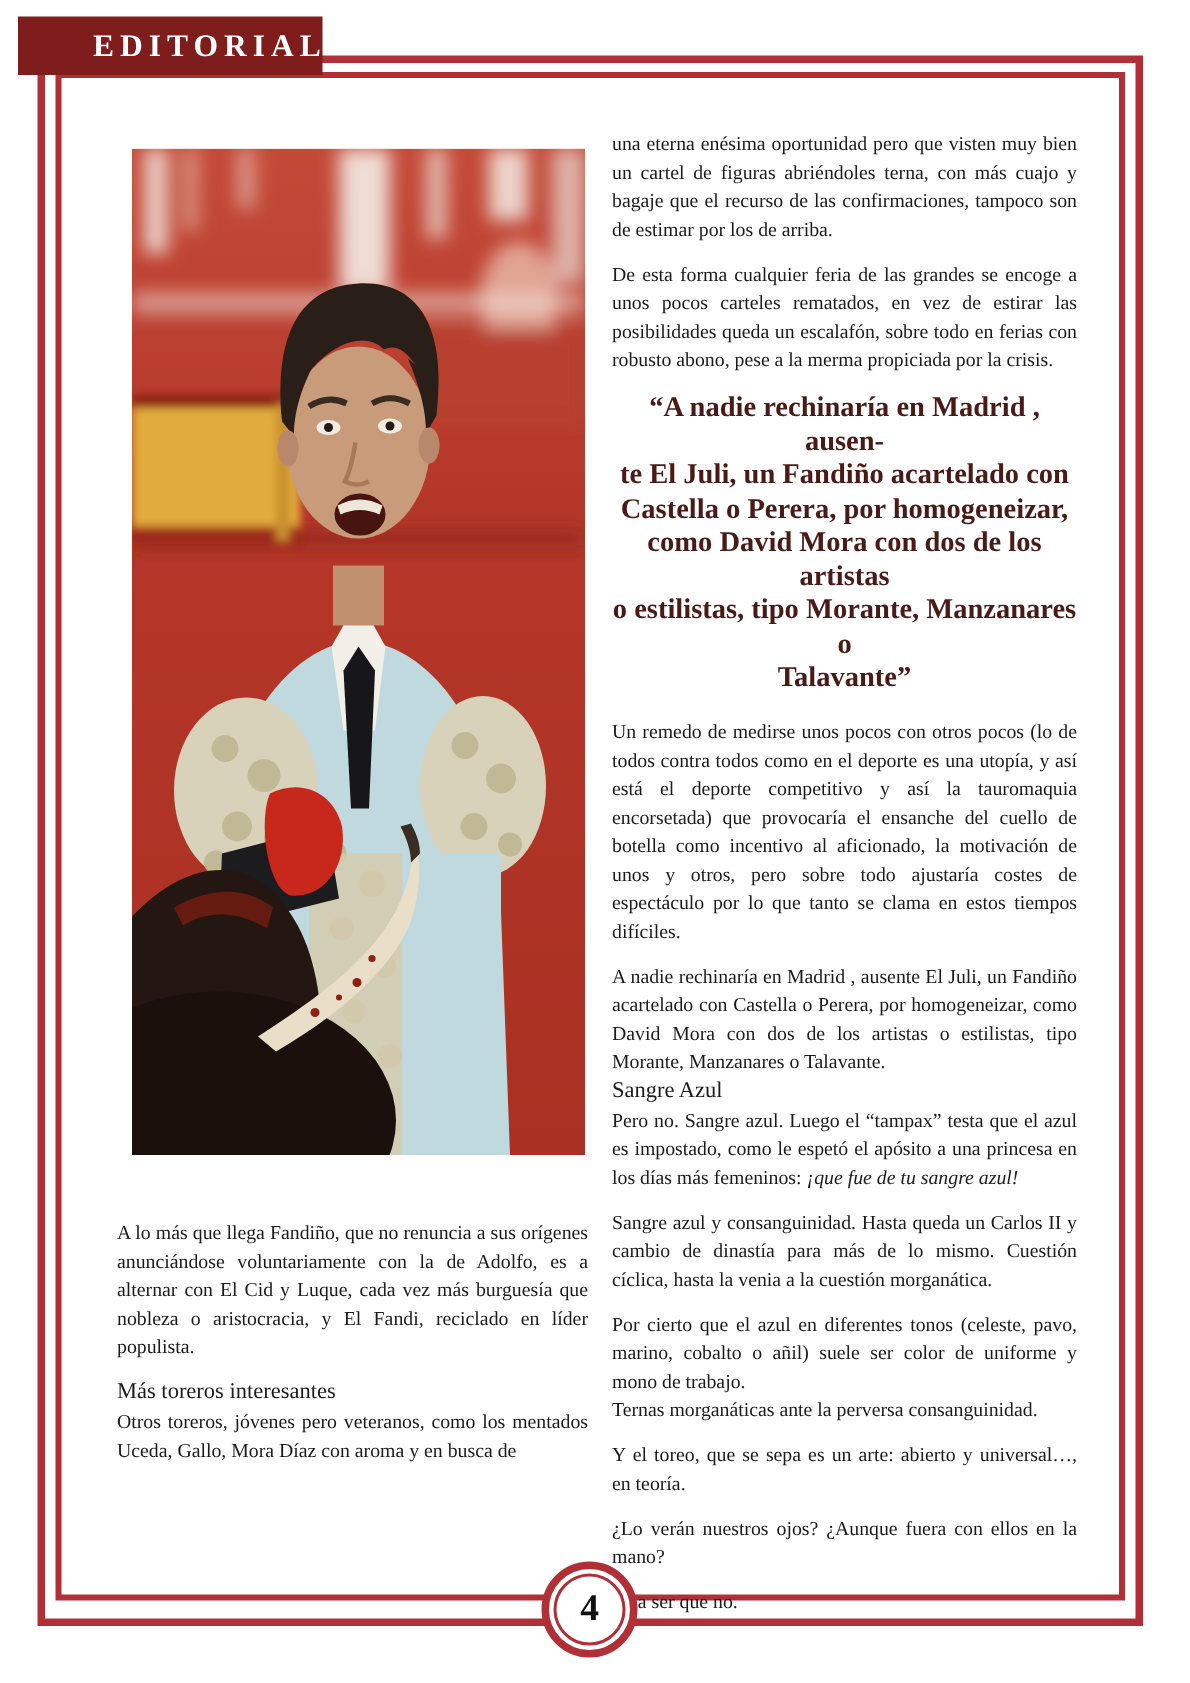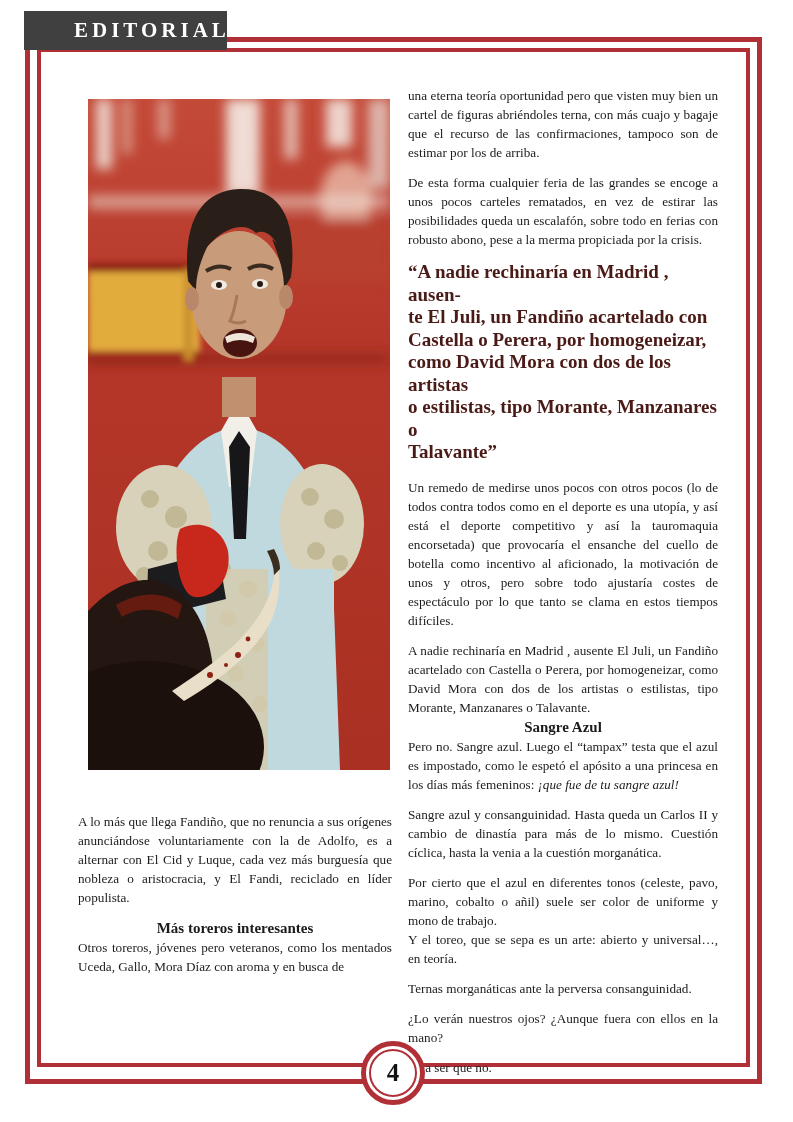--- a/index.html
+++ b/index.html
@@ -6,21 +6,21 @@
   .page{position:relative;width:793px;height:1122px;background:#ffffff;overflow:hidden;
         font-family:"Liberation Serif",serif;color:#1b1b1b;}
 
   
   .frame-outer{position:absolute;left:25px;top:37px;width:737px;height:1047px;
                border:5px solid #B13038;box-sizing:border-box;}
   .frame-inner{position:absolute;left:37px;top:48px;width:713px;height:1019px;
                border:4px solid #B13038;box-sizing:border-box;}
 
   
-  .masthead{position:absolute;left:24px;top:11px;width:203px;height:39px;background:#404040;
+  .masthead{position:absolute;left:12px;top:11px;width:203px;height:39px;background:#7f1d1d;
             z-index:5;display:flex;align-items:center;}
   .masthead .title{color:#ffffff;font-weight:bold;font-size:21px;letter-spacing:4px;
                    padding-left:50px;font-family:"Liberation Serif",serif;}
 
   
   .badge{position:absolute;left:361px;top:1041px;width:64px;height:64px;border-radius:50%;
          background:#ffffff;border:5px solid #B13038;box-sizing:border-box;z-index:6;}
   .badge-inner{position:absolute;left:3px;top:3px;right:3px;bottom:3px;border:2px solid #B13038;
                border-radius:50%;display:flex;align-items:center;justify-content:center;}
   .badge-number{font-size:25px;font-weight:bold;color:#111;}
@@ -28,22 +28,22 @@
   
   .photo{position:absolute;left:88px;top:99px;width:302px;height:671px;overflow:hidden;}
   .photo svg{display:block;}
 
   
   .col{position:absolute;text-align:justify;font-size:13.2px;line-height:19px;}
   .col-left{left:78px;top:812px;width:314px;}
   .col-right{left:408px;top:86px;width:310px;}
   .para{margin:0 0 11px 0;}
   .para-tight{margin:0;}
-  .section-heading{font-weight:bold;font-size:15px;margin:0;line-height:20px;text-align:center;}
-  .pull-quote{white-space:pre-line;text-align:left;font-weight:bold;color:#4A1A16;
+  .section-heading{font-weight:normal;font-size:15px;margin:0;line-height:20px;text-align:left;}
+  .pull-quote{white-space:pre-line;text-align:center;font-weight:bold;color:#4A1A16;
               font-size:19px;line-height:22.5px;margin:12px 0 14px 0;}
   .it{font-style:italic;}
 </style>
 </head>
 <body>
 
 <div class="page">
 
   <div class="frame-outer"></div>
   <div class="frame-inner"></div>
@@ -159,36 +159,36 @@
     </svg>
   </div>
 
   <div class="col col-left">
     <p class="para">A lo más que llega Fandiño, que no renuncia a sus orígenes anunciándose voluntariamente con la de Adolfo, es a alternar con El Cid y Luque, cada vez más burguesía que nobleza o aristocracia, y El Fandi, reciclado en líder populista.</p>
     <h3 class="section-heading">Más toreros interesantes</h3>
     <p class="para-tight">Otros toreros, jóvenes pero veteranos, como los mentados Uceda, Gallo, Mora Díaz con aroma y en busca de</p>
   </div>
 
   <div class="col col-right">
-    <p class="para">una eterna teoría oportunidad pero que visten muy bien un cartel de figuras abriéndoles terna, con más cuajo y bagaje que el recurso de las confirmaciones, tampoco son de estimar por los de arriba.</p>
+    <p class="para">una eterna enésima oportunidad pero que visten muy bien un cartel de figuras abriéndoles terna, con más cuajo y bagaje que el recurso de las confirmaciones, tampoco son de estimar por los de arriba.</p>
     <p class="para">De esta forma cualquier feria de las grandes se encoge a unos pocos carteles rematados, en vez de estirar las posibilidades queda un escalafón, sobre todo en ferias con robusto abono, pese a la merma propiciada por la crisis.</p>
     <div class="pull-quote">“A nadie rechinaría en Madrid , ausen-
 te El Juli,  un Fandiño acartelado con
 Castella o Perera, por homogeneizar,
 como David Mora con dos de los artistas
 o estilistas, tipo Morante, Manzanares o
 Talavante”</div>
     <p class="para">Un remedo de medirse unos pocos con otros pocos (lo de todos contra todos como en el deporte es una utopía, y así está el deporte competitivo y así la tauromaquia encorsetada) que provocaría el ensanche del cuello de botella como incentivo al aficionado, la motivación de unos y otros, pero sobre todo ajustaría costes de espectáculo por lo que tanto se clama en estos tiempos difíciles.</p>
     <p class="para-tight">A nadie rechinaría en Madrid , ausente El Juli,  un Fandiño acartelado con Castella o Perera, por homogeneizar, como David Mora con dos de los artistas o estilistas, tipo Morante, Manzanares o Talavante.</p>
     <h3 class="section-heading">Sangre Azul</h3>
     <p class="para"><span>Pero no. Sangre azul. Luego el “tampax” testa que el azul es impostado, como le espetó el apósito a una princesa en los días más femeninos: </span><span class="it">¡que fue de tu sangre azul!</span></p>
     <p class="para">Sangre azul y consanguinidad. Hasta queda un Carlos II y cambio de dinastía para más de lo mismo. Cuestión cíclica, hasta la venia a la cuestión morganática.</p>
     <p class="para-tight">Por cierto que el azul en diferentes tonos (celeste, pavo, marino, cobalto o añil) suele ser color de uniforme y mono de trabajo.</p>
+    <p class="para">Ternas morganáticas ante la perversa consanguinidad.</p>
     <p class="para">Y el toreo, que se sepa es un arte: abierto y universal…, en teoría.</p>
-    <p class="para">Ternas morganáticas ante la perversa consanguinidad.</p>
     <p class="para">¿Lo verán nuestros ojos? ¿Aunque fuera con ellos en la mano?</p>
     <p class="para-tight">Va a ser que no.</p>
   </div>
 
   <div class="badge">
     <div class="badge-inner">
       <span class="badge-number">4</span>
     </div>
   </div>
 

